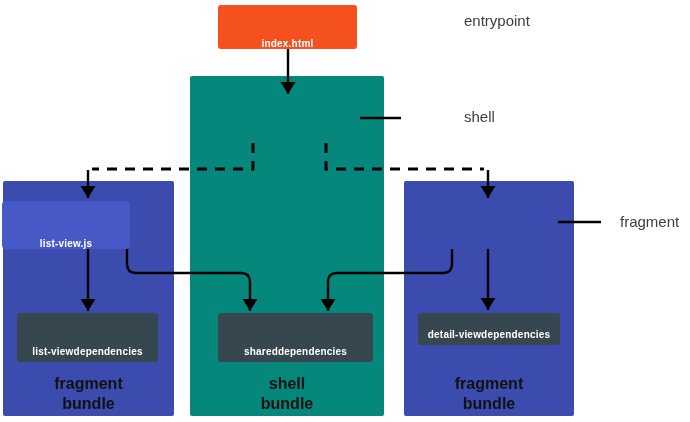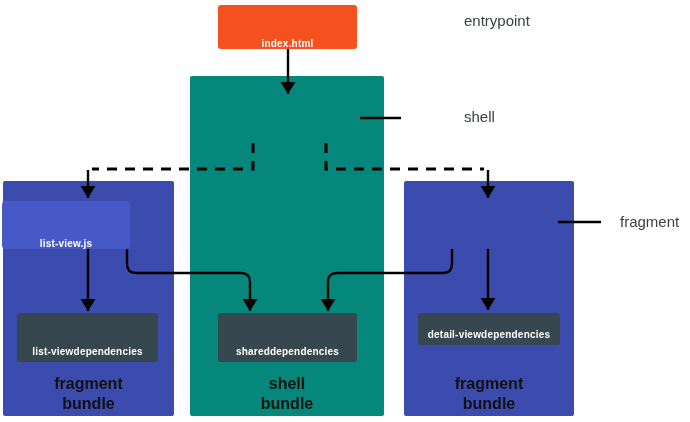--- a/index.html
+++ b/index.html
@@ -45,21 +45,21 @@
   <div class="node frag-node" style="left:2px;top:201px;width:128px;height:48px;">
     <span>list-view.js</span>
   </div>
 
 
   <div class="node deps" style="left:17px;top:313px;width:141px;height:49px;">
     <span>list-view</span>
     <span>dependencies</span>
   </div>
 
-  <div class="node deps" style="left:218px;top:313px;width:139px;height:49px;">
+  <div class="node deps" style="left:218px;top:313px;width:155px;height:49px;">
     <span>shared</span>
     <span>dependencies</span>
   </div>
 
   <div class="node deps" style="left:418px;top:313px;width:142px;height:32px;">
     <span>detail-view</span>
     <span>dependencies</span>
   </div>
 
   <div class="caption" style="left:3px;top:374px;width:171px;">

